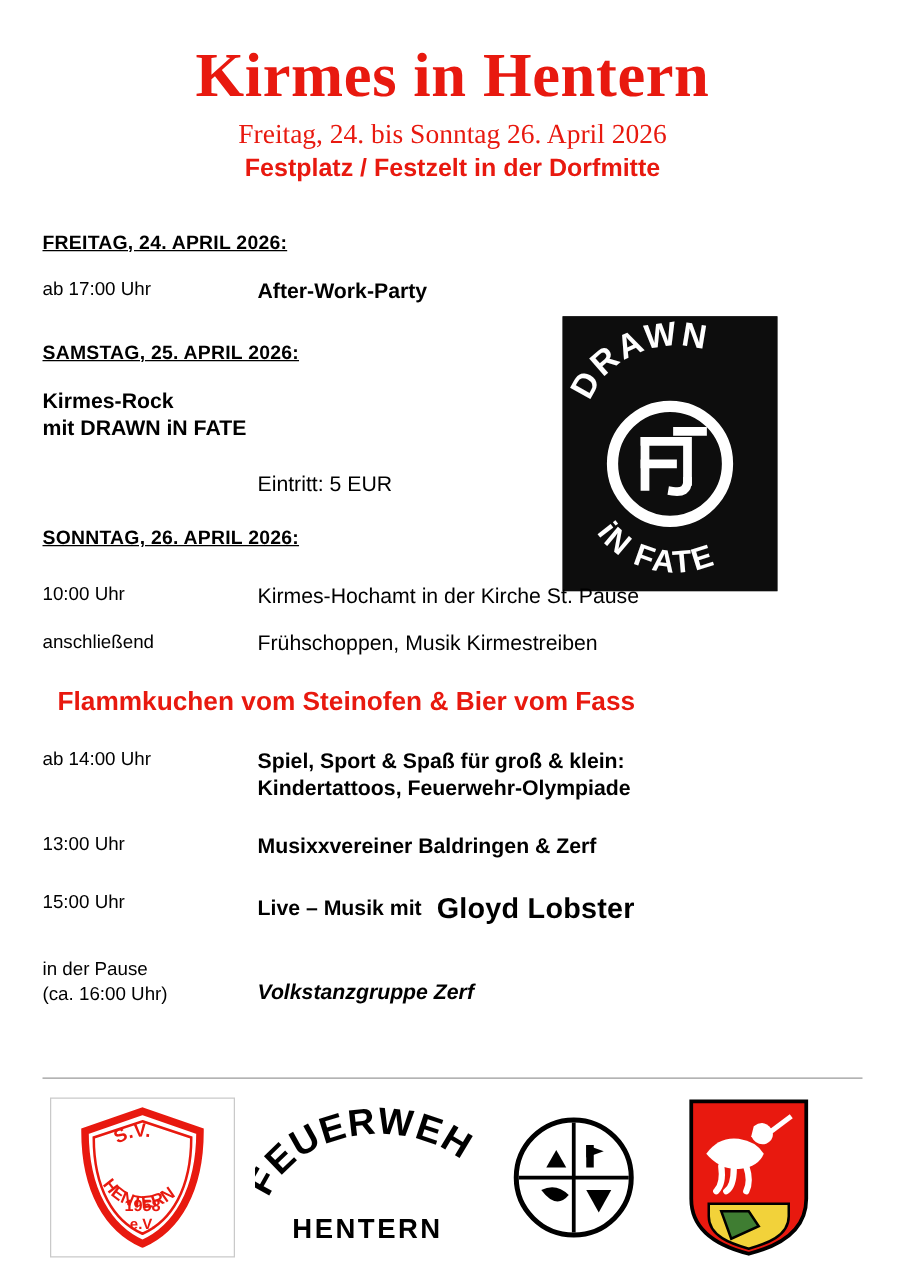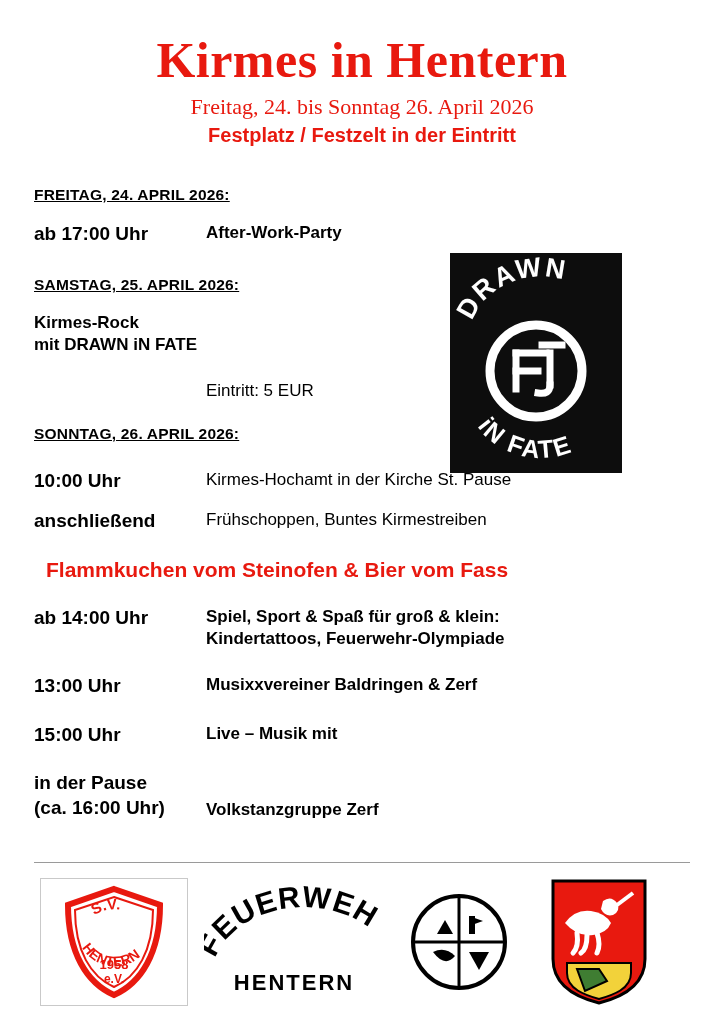--- a/index.html
+++ b/index.html
@@ -68,22 +68,22 @@
     margin: 0 0 2px 0;
   }
   .row {
     display: flex;
     align-items: flex-start;
     line-height: 1.30;
   }
   .row .time {
     width: 172px;
     flex: 0 0 172px;
-    font-size: 19px;
-    font-weight: bold;
+    font-size: 15px;
+    font-weight: normal;
     white-space: pre-line;
   }
   .row .desc {
     font-size: 17px;
     white-space: pre-line;
   }
   .desc.bold { font-weight: bold; }
   .desc.plain { font-weight: normal; }
 
   .gap-s { height: 16px; }
@@ -149,21 +149,21 @@
   }
 </style>
 </head>
 <body>
 
 <div class="page">
 
   <div class="header">
     <h1 class="title">Kirmes in Hentern</h1>
     <div class="subtitle">Freitag, 24. bis Sonntag 26. April 2026</div>
-    <div class="subtitle2">Festplatz / Festzelt in der Eintritt</div>
+    <div class="subtitle2">Festplatz / Festzelt in der Dorfmitte</div>
   </div>
 
   <div class="band-logo">
     <svg width="172" height="220" viewBox="0 0 172 220" aria-hidden="true">
       <rect x="0" y="0" width="172" height="220" fill="#0d0d0d"></rect>
 
       <path id="arcTop" d="M 20 78 A 72 62 0 0 1 152 52" fill="none"></path>
       <text font-family="Liberation Sans, sans-serif" font-size="27" font-weight="bold" fill="#ffffff" letter-spacing="2">
         <textPath href="#arcTop" startOffset="6%">DRAWN</textPath>
       </text>
@@ -210,21 +210,21 @@
 
     <div class="day-head">SONNTAG, 26. APRIL 2026:</div>
     <div class="gap-m"></div>
     <div class="row">
       <div class="time">10:00 Uhr</div>
       <div class="desc plain">Kirmes-Hochamt in der Kirche St. Pause</div>
     </div>
     <div class="gap-s"></div>
     <div class="row">
       <div class="time">anschließend</div>
-      <div class="desc plain">Frühschoppen, Buntes Kirmestreiben</div>
+      <div class="desc plain">Frühschoppen, Musik Kirmestreiben</div>
     </div>
 
     <div class="gap-m"></div>
     <div class="redline">Flammkuchen vom Steinofen &amp; Bier vom Fass</div>
     <div class="gap-m"></div>
 
     <div class="row">
       <div class="time">ab 14:00 Uhr</div>
       <div class="desc bold">Spiel, Sport &amp; Spaß für groß &amp; klein:
 Kindertattoos, Feuerwehr-Olympiade</div>
@@ -233,28 +233,29 @@
     <div class="row">
       <div class="time">13:00 Uhr</div>
       <div class="desc bold">Musixxvereiner Baldringen &amp; Zerf</div>
     </div>
 
     <div class="gap-m"></div>
     <div class="row">
       <div class="time">15:00 Uhr</div>
       <div class="desc bold" style="display:flex; align-items:center; gap:12px;">
         <span>Live – Musik mit</span>
+        <span class="big-act">Gloyd Lobster</span>
       </div>
     </div>
 
     <div class="gap-m"></div>
     <div class="row">
       <div class="time">in der Pause
 (ca. 16:00 Uhr)</div>
-      <div class="desc bold" style="align-self:flex-end;">Volkstanzgruppe Zerf</div>
+      <div class="desc bold" style="align-self:flex-end;font-style:italic;">Volkstanzgruppe Zerf</div>
     </div>
   </div>
 
   <div class="divider"></div>
 
   <div class="logos">
 
     <div class="logo-slot slot-sv">
       <div class="sv-box">
         <svg width="118" height="118" viewBox="0 0 118 118" aria-hidden="true">

